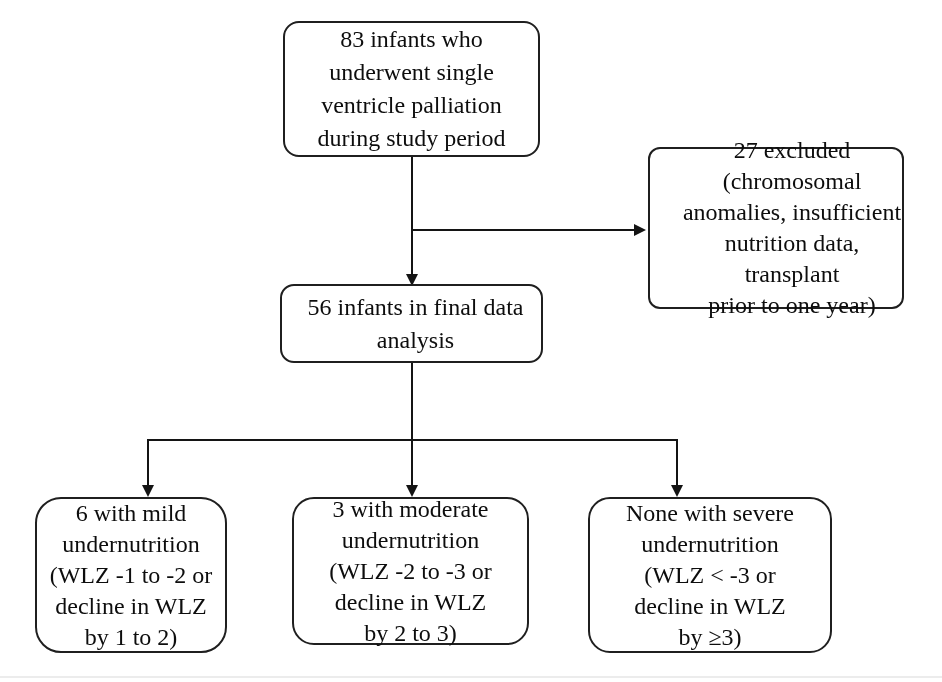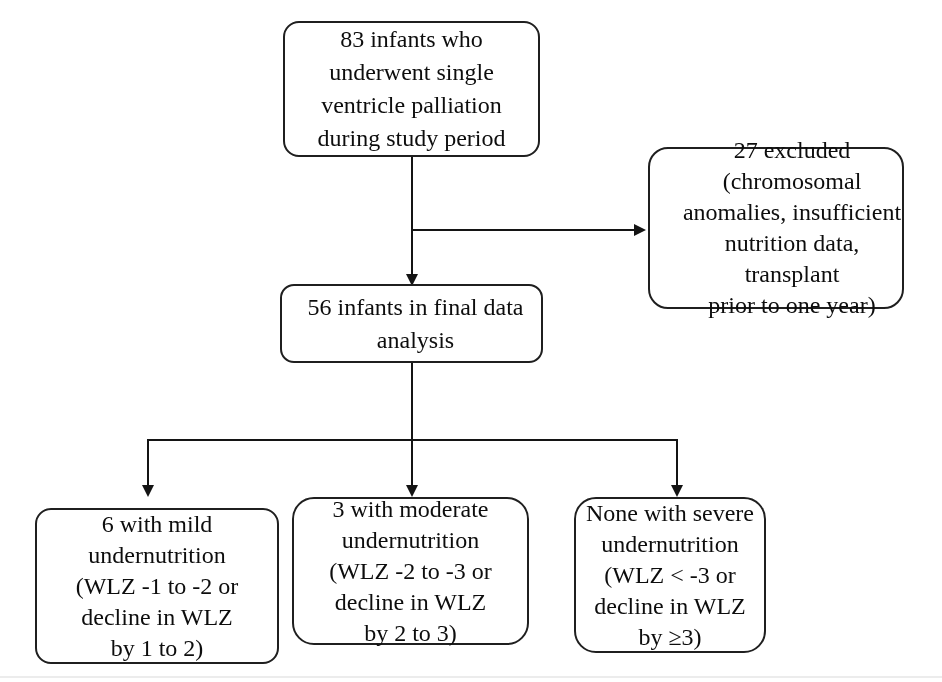--- a/index.html
+++ b/index.html
@@ -42,26 +42,26 @@
   }
   .node-text {
     white-space: pre-line;
     font-size: 24px;
     line-height: 31px;
     color: #0d0d0d;
     width: 100%;
   }
   #node-initial   { left: 283px; top: 21px;  width: 257px; height: 136px; border-radius: 16px; }
   #node-initial .node-text { line-height: 33px; }
-  #node-excluded  { left: 648px; top: 147px; width: 256px; height: 162px; border-radius: 20px; padding-left: 32px; }
+  #node-excluded  { left: 648px; top: 147px; width: 256px; height: 162px; border-radius: 12px; padding-left: 32px; }
   #node-final     { left: 280px; top: 284px; width: 263px; height: 79px;  border-radius: 14px; }
   #node-final .node-text { line-height: 33px; margin-left: 8px; }
-  #node-mild      { left: 35px;  top: 508px; width: 244px; height: 156px; border-radius: 16px; }
+  #node-mild      { left: 35px;  top: 497px; width: 192px; height: 156px; border-radius: 26px; }
   #node-moderate  { left: 292px; top: 497px; width: 237px; height: 148px; border-radius: 22px; }
-  #node-severe    { left: 574px; top: 497px; width: 192px; height: 156px; border-radius: 22px; }
+  #node-severe    { left: 588px; top: 497px; width: 244px; height: 156px; border-radius: 22px; }
   .bottom-rule {
     position: absolute;
     left: 0;
     bottom: 4px;
     width: 942px;
     height: 2px;
     background: #ececec;
   }
 </style>
 </head>

